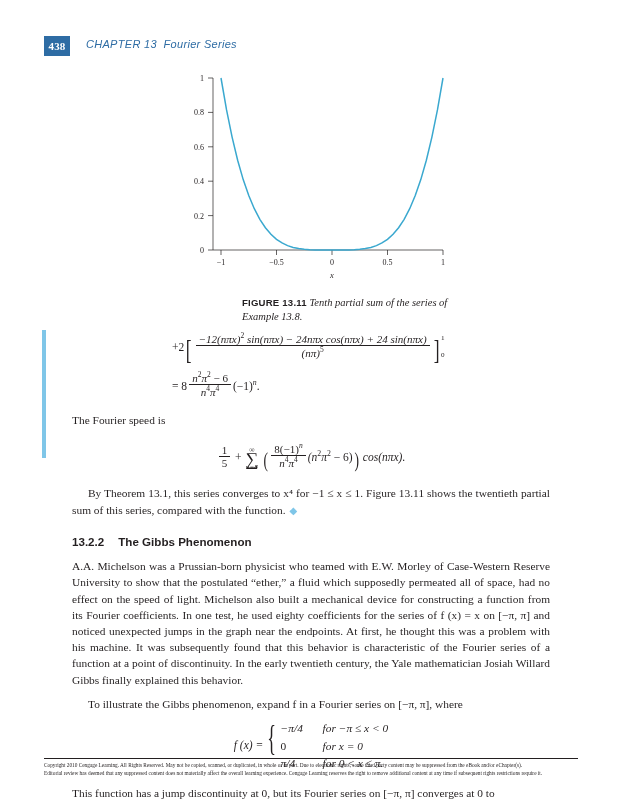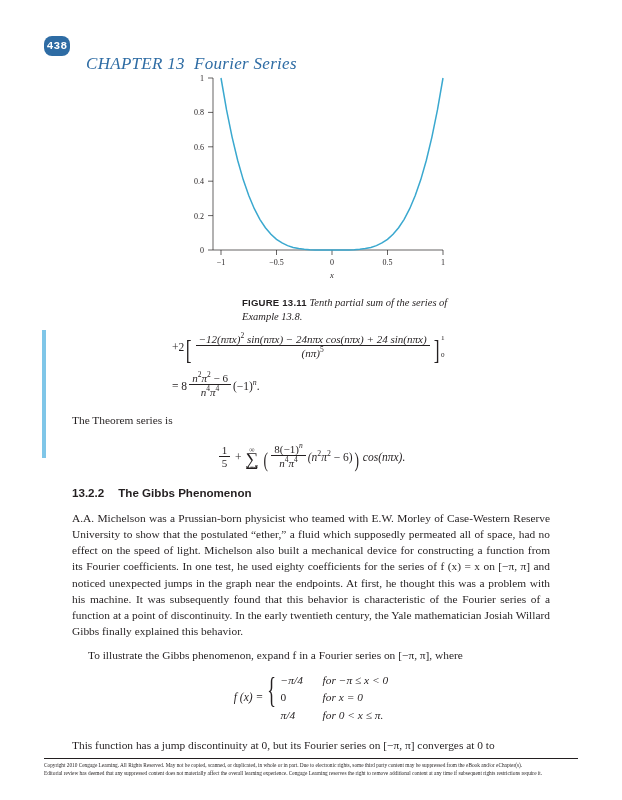--- a/index.html
+++ b/index.html
@@ -31,35 +31,34 @@
     height: 22px;
   }
   .folio {
     position: absolute;
     left: 0;
     top: 0;
     width: 26px;
     height: 20px;
     background: #2e6ca4;
     color: #ffffff;
-    font-family: Liberation Mono, monospace;
+    font-family: Liberation Serif, serif;
     font-weight: bold;
     font-size: 11px;
     line-height: 20px;
     text-align: center;
     letter-spacing: 0.2px;
-    border-radius: 8px;
   }
   .runhead-text {
     position: absolute;
     left: 42px;
-    top: 18px;
-    font-family: Liberation Serif, serif;
+    top: 2px;
+    font-family: Liberation Sans, sans-serif;
     font-style: italic;
-    font-size: 17px;
+    font-size: 11px;
     color: #2e6ca4;
     letter-spacing: 0.3px;
   }
   .runhead-text .chap {
     font-variant: small-caps;
     font-style: italic;
   }
 
   
   .figure-block {
@@ -357,30 +356,33 @@
   <div class="body-col">
 
     <div class="eq-left">
       <span>+2</span><span class="bigbrack">[</span><span class="frac"><span class="num"><span class="it">−12(nπx)</span><span class="sup">2</span><span class="it"> sin(nπx) − 24nπx cos(nπx) + 24 sin(nπx)</span></span><span class="den"><span class="it">(nπ)</span><span class="sup">5</span></span></span><span class="bigbrack">]</span><span style="display:inline-block;font-size:0.62em;line-height:1;vertical-align:middle;text-align:left;"><span style="display:block;position:relative;top:-0.85em;">1</span><span style="display:block;position:relative;top:0.55em;">0</span></span>
     </div>
 
     <div class="eq-left" style="margin-top:12px;">
       <span>= 8</span><span class="frac"><span class="num"><span class="it">n</span><span class="sup">2</span><span class="it">π</span><span class="sup">2</span><span> − 6</span></span><span class="den"><span class="it">n</span><span class="sup">4</span><span class="it">π</span><span class="sup">4</span></span></span><span>(−1)</span><span class="sup it">n</span><span>.</span>
     </div>
 
-    <p class="para noindent" style="margin-top:14px;">The Theorem series is</p>
+    <p class="para noindent" style="margin-top:14px;">The Fourier speed is</p>
 
     <div class="eq" style="margin-top:14px;margin-bottom:16px;">
       <span class="frac"><span class="num">1</span><span class="den">5</span></span>
       <span>+</span>
       <span class="sigma">∑<span class="lim-top">∞</span><span class="lim-bot it">n=8</span></span>
       <span class="paren-lg">(</span><span class="frac"><span class="num"><span>8(−1)</span><span class="sup it">n</span></span><span class="den"><span class="it">n</span><span class="sup">4</span><span class="it">π</span><span class="sup">4</span></span></span><span class="it">(n</span><span class="sup">2</span><span class="it">π</span><span class="sup">2</span><span> − 6)</span><span class="paren-lg">)</span>
       <span class="it">cos(nπx).</span>
     </div>
 
+    <p class="para" style="margin-top:14px;">
+      <span>By Theorem 13.1, this series converges to x⁴ for −1 ≤ x ≤ 1. Figure 13.11 shows the twentieth partial sum of this series, compared with the function.</span><span class="diamond">◆</span>
+    </p>
 
     <h3 class="sec-head">
       <span class="num">13.2.2</span><span>The Gibbs Phenomenon</span>
     </h3>
 
     <p class="para noindent">A.A. Michelson was a Prussian-born physicist who teamed with E.W. Morley of Case-Western Reserve University to show that the postulated “ether,” a fluid which supposedly permeated all of space, had no effect on the speed of light. Michelson also built a mechanical device for constructing a function from its Fourier coefficients. In one test, he used eighty coefficients for the series of f (x) = x on [−π, π] and noticed unexpected jumps in the graph near the endpoints. At first, he thought this was a problem with his machine. It was subsequently found that this behavior is characteristic of the Fourier series of a function at a point of discontinuity. In the early twentieth century, the Yale mathematician Josiah Willard Gibbs finally explained this behavior.</p>
 
     <p class="para">To illustrate the Gibbs phenomenon, expand f in a Fourier series on [−π, π], where</p>
 
     <div class="eq" style="margin-top:8px;margin-bottom:12px;">

